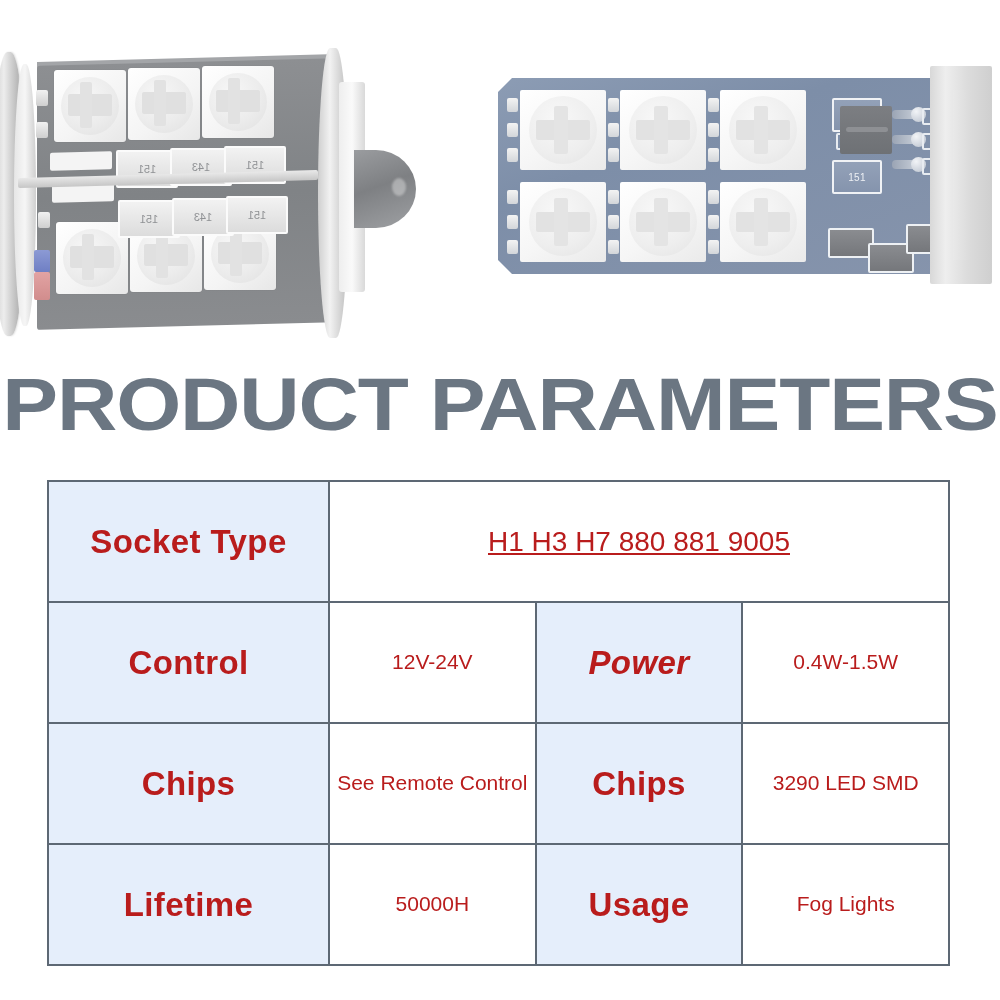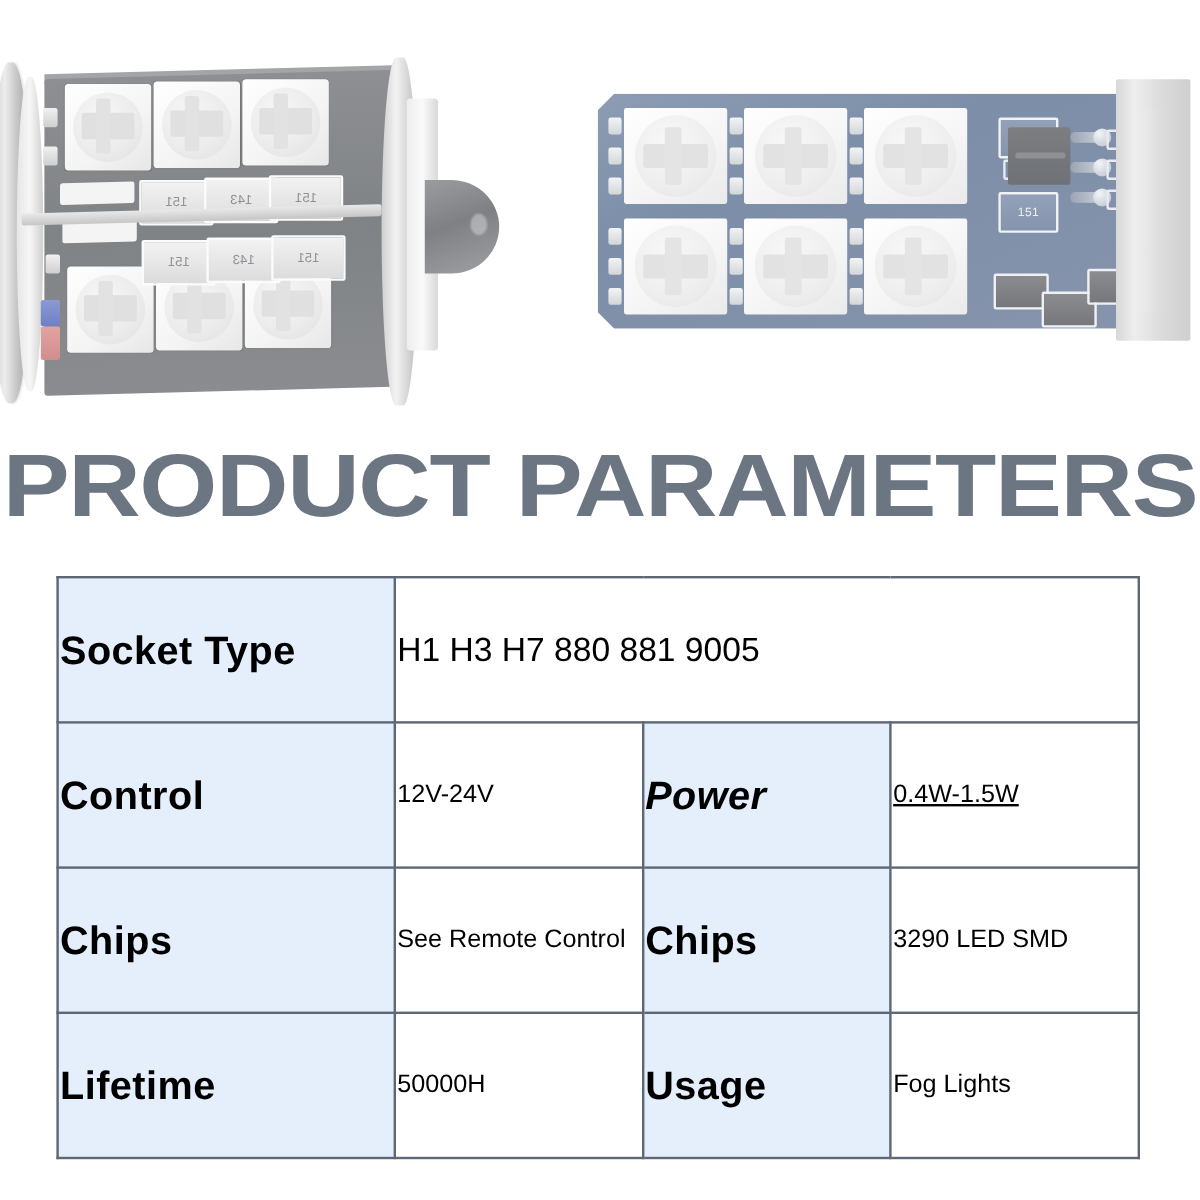--- a/index.html
+++ b/index.html
@@ -311,37 +311,39 @@
   #spec-table {
     position: absolute;
     left: 47px; top: 480px;
     width: 903px;
     border-collapse: collapse;
     table-layout: fixed;
   }
   #spec-table td {
     border: 2px solid #5d6874;
     height: 117px;
+    text-align: center;
     vertical-align: middle;
-    color: #000000;
+    color: #b91c1c;
     font-family: "Liberation Sans", sans-serif;
     background: #ffffff;
   }
   #spec-table td.label {
     background: #e5eefb;
     font-weight: bold;
     font-size: 33px;
     letter-spacing: .4px;
   }
   #spec-table td.value {
     font-size: 21px;
     line-height: 1.18;
   }
   #spec-table td.value-wide {
     font-size: 28px;
+    text-decoration: underline;
   }
 
   
   #watermark {
     position: absolute;
     left: 600px; top: 700px;
     font-size: 62px;
     font-style: italic;
     font-family: "Liberation Serif", serif;
     color: rgba(150,180,220,.16);
@@ -478,21 +480,21 @@
 <table id="spec-table">
   <tbody>
     <tr>
       <td class="label" style="width:277px;">Socket Type</td>
       <td class="value value-wide" colspan="3">H1 H3 H7 880 881 9005</td>
     </tr>
     <tr>
       <td class="label">Control</td>
       <td class="value" style="width:217px;">12V-24V</td>
       <td class="label" style="width:199px;font-style:italic;">Power</td>
-      <td class="value" style="width:210px;text-decoration:underline;">0.4W-1.5W</td>
+      <td class="value" style="width:210px;">0.4W-1.5W</td>
     </tr>
     <tr>
       <td class="label">Chips</td>
       <td class="value">See Remote Control</td>
       <td class="label">Chips</td>
       <td class="value">3290 LED SMD</td>
     </tr>
     <tr>
       <td class="label">Lifetime</td>
       <td class="value">50000H</td>

